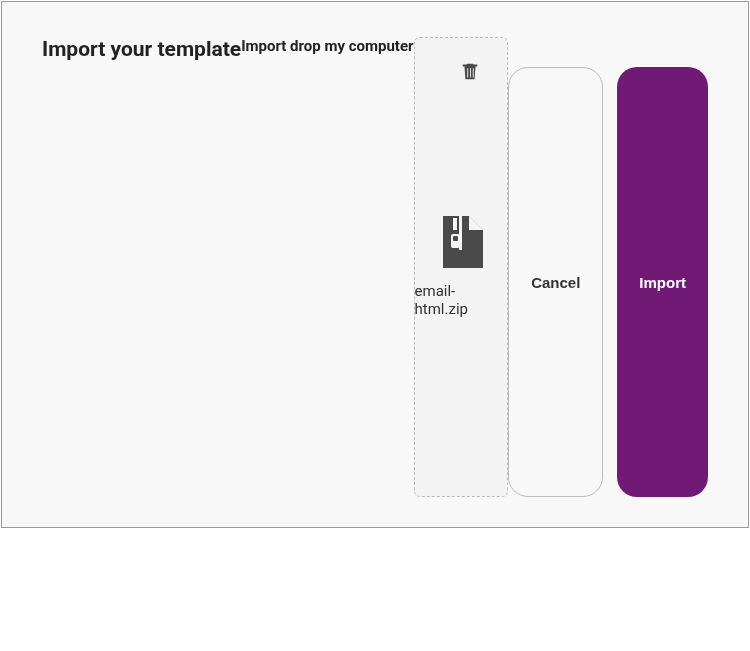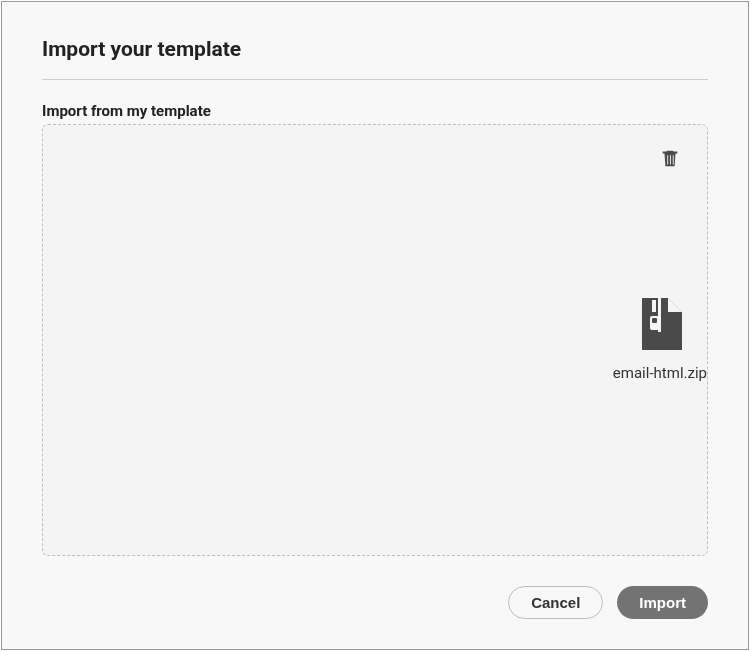--- a/index.html
+++ b/index.html
@@ -9,27 +9,27 @@
     }
     body {
       font-family: -apple-system, BlinkMacSystemFont, "Segoe UI", Roboto, Helvetica, Arial, sans-serif;
       background: #fff;
       width: 750px;
       height: 651px;
       overflow: hidden;
     }
     .dialog {
       width: 748px;
-      height: 649px;
+      height: 527px;
       margin: 1px;
       border: 1px solid #999;
       background: #f8f8f8;
       padding: 35px 40px 30px 40px;
       display: flex;
-      flex-direction: column;
+      flex-direction: row;
     }
     .dialog-title {
       font-size: 21px;
       font-weight: 700;
       color: #222;
       margin-bottom: 18px;
     }
     .divider {
       border: none;
       border-top: 1px solid #ccc;
@@ -92,34 +92,34 @@
       border-radius: 20px;
       cursor: pointer;
       border: none;
     }
     .btn-cancel {
       background: #f8f8f8;
       color: #333;
       border: 1.5px solid #bbb;
     }
     .btn-import {
-      background: #737373;
+      background: #701a75;
       color: #fff;
     }
   </style>
 </head>
 <body>
 
 <div class="dialog">
 
   <h1 class="dialog-title">Import your template</h1>
 
   <hr class="divider">
 
-  <div class="section-title">Import from my template</div>
+  <div class="section-title">Import drop my computer</div>
 
   <div class="dropzone">
 
     <button class="trash-btn">
       <span>
         <svg width="22" height="22" viewBox="0 0 24 24" fill="currentColor">
           <path d="M6 7h12l-1 14H7L6 7zm3 2v10h1V9H9zm3 0v10h1V9h-1zm3 0v10h1V9h-1zM9 4h6l1 1h4v2H4V5h4l1-1z"></path>
         </svg>
       </span>
     </button>

